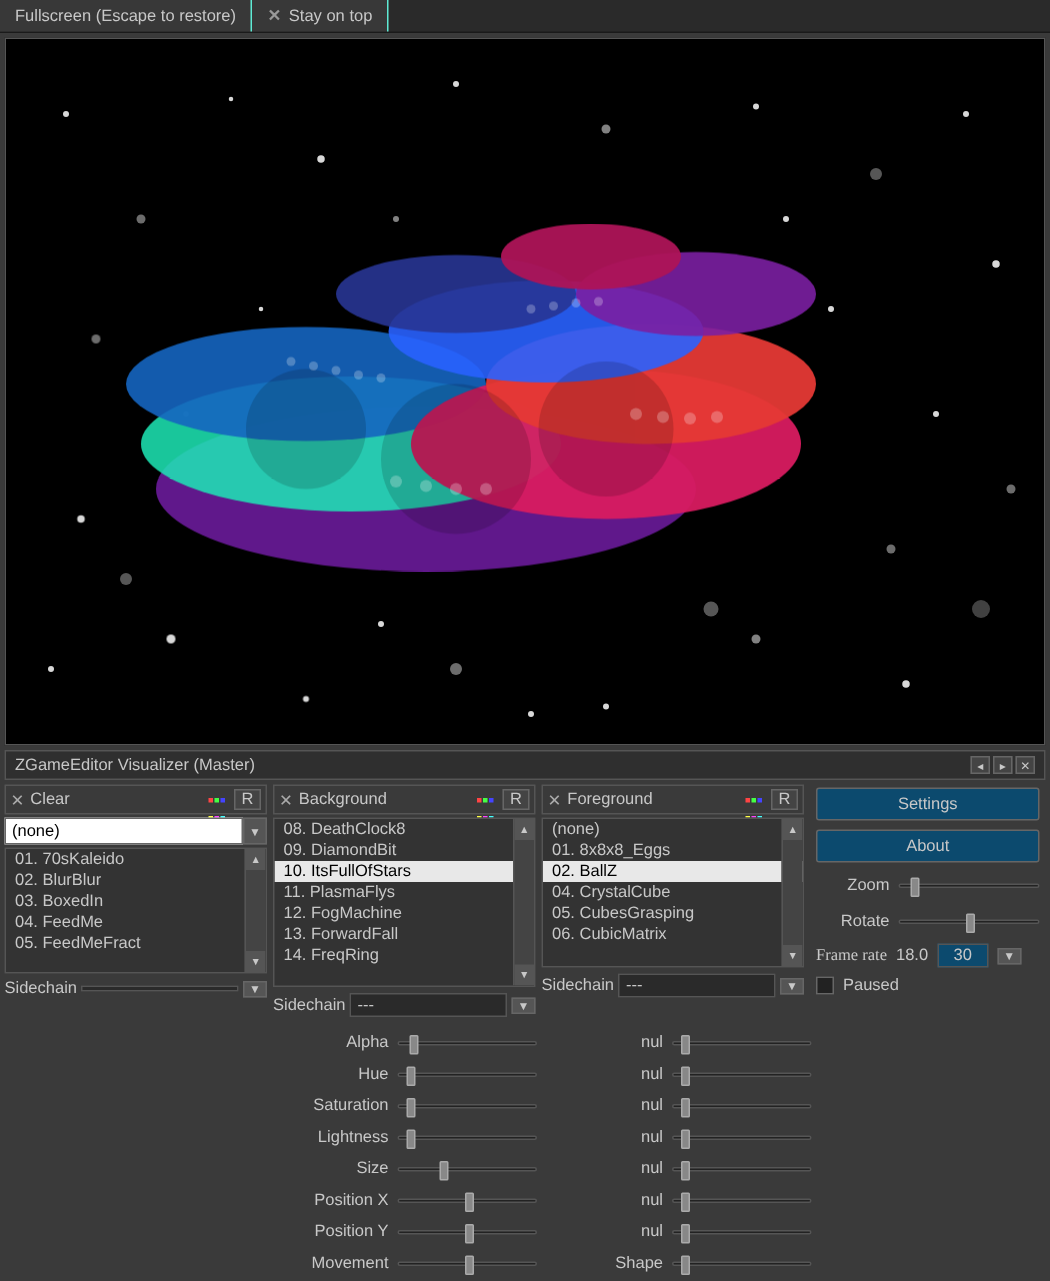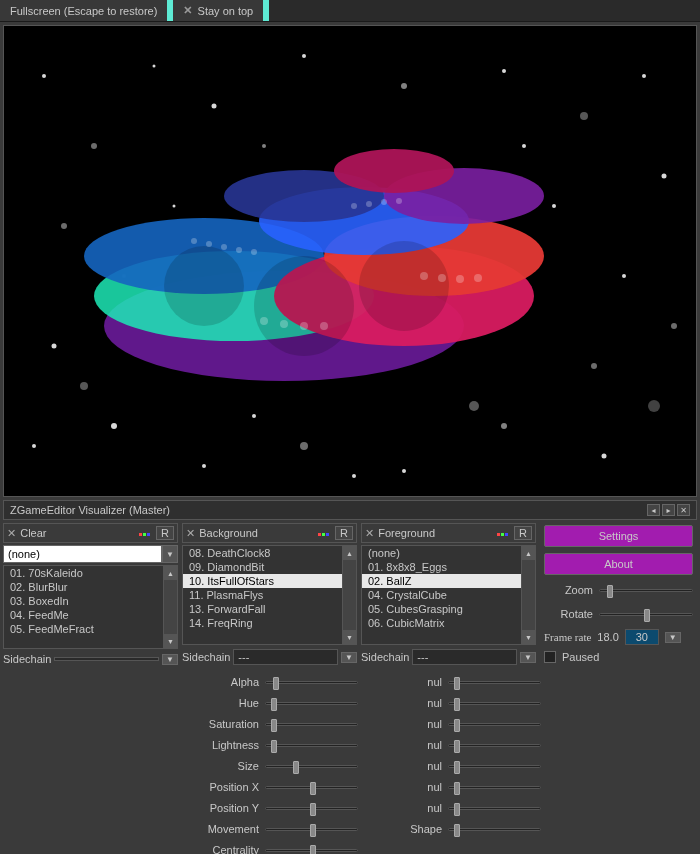--- a/index.html
+++ b/index.html
@@ -1,18 +1,18 @@
 <!DOCTYPE html>
 <html><head>
 <meta charset="utf-8">
 <style>
 * { box-sizing: border-box; margin: 0; padding: 0; font-family: Tahoma, Arial, sans-serif; font-size: 11px; color: #c8c8c8; }
 body { background: #3a3a3a; width: 700px; height: 854px; overflow: hidden; }
 .tab-bar { display: flex; background: #2a2a2a; border-bottom: 1px solid #1a1a1a; }
-.tab { padding: 4px 10px; background: #383838; border-right: 6px solid #5eead4; display: flex; align-items: center; gap: 5px; cursor: pointer; }
+.tab { padding: 4px 10px; background: #383838; border-right: 1px solid #5eead4; display: flex; align-items: center; gap: 5px; cursor: pointer; }
 .tab .x { color: #999; font-weight: bold; }
 .viewport { width: 694px; height: 472px; margin: 3px; background: #000; border: 1px solid #555; position: relative; overflow: hidden; }
 .viewport svg { width: 100%; height: 100%; }
 .panel-title { background: #2f2f2f; border: 1px solid #555; margin: 3px 3px 0 3px; padding: 3px 6px; display: flex; align-items: flex-end; justify-content: space-between; }
 .panel-title .wincontrols { display: flex; gap: 2px; }
 .panel-title .wincontrols span { width: 13px; height: 12px; background: #444; border: 1px solid #666; display: inline-flex; align-items: center; justify-content: center; font-size: 8px; cursor: pointer; }
 .controls { display: flex; margin: 3px; gap: 4px; }
 .col { width: 175px; display: flex; flex-direction: column; gap: 2px; }
 .col-wide { flex: 1; display: flex; flex-direction: column; gap: 6px; padding: 2px 4px; }
 .col-head { display: flex; align-items: center; gap: 4px; background: #3a3a3a; padding: 2px 3px; border: 1px solid #555; }
@@ -27,21 +27,21 @@
 .listbox { height: 84px; background: #333; border: 1px solid #555; overflow: hidden; position: relative; }
 .listbox .item { padding: 1px 6px; cursor: pointer; white-space: nowrap; overflow: hidden; }
 .listbox .item.sel { background: #e8e8e8; color: #000; }
 .listbox .scroll { position: absolute; right: 0; top: 0; bottom: 0; width: 14px; background: #444; border-left: 1px solid #555; }
 .listbox .scroll .up, .listbox .scroll .down { height: 14px; background: #555; display: flex; align-items: center; justify-content: center; font-size: 7px; cursor: pointer; }
 .listbox .scroll .down { position: absolute; bottom: 0; left: 0; right: 0; }
 .side-row { display: flex; align-items: center; gap: 3px; margin-top: 2px; }
 .side-row .lbl { flex: 0 0 auto; }
 .side-row .val { flex: 1; background: #2a2a2a; border: 1px solid #555; padding: 1px 4px; }
 .side-row .arrow { width: 16px; background: #555; border: 1px solid #666; display: flex; align-items: center; justify-content: center; cursor: pointer; }
-.btn { background: #a21caf; border: 1px solid #666; padding: 4px; text-align: center; cursor: pointer; border-radius: 2px; }
+.btn { background: #0c4a6e; border: 1px solid #666; padding: 4px; text-align: center; cursor: pointer; border-radius: 2px; }
 .slider-row { display: flex; align-items: center; height: 18px; justify-content: space-between; }
 .slider-row .lbl { width: 82px; text-align: right; padding-right: 6px; }
 .slider-row .track { flex: 1; height: 3px; background: #222; border: 1px solid #555; position: relative; border-radius: 2px; }
 .slider-row .thumb { position: absolute; top: -5px; width: 6px; height: 13px; background: #888; border: 1px solid #aaa; border-radius: 1px; cursor: pointer; }
 .slider-cols { display: flex; gap: 8px; margin: 8px 4px 0 4px; }
 .slider-col { width: 175px; display: flex; flex-direction: column; gap: 3px; }
 .row { display: flex; align-items: center; gap: 6px; }
 .row .lbl { flex: 0 0 auto; font-family: Liberation Serif, serif; }
 .numbox { width: 34px; background: #0c4a6e; border: 1px solid #555; padding: 1px 3px; text-align: center; }
 .cb { width: 12px; height: 12px; background: #222; border: 1px solid #666; display: inline-block; cursor: pointer; }
@@ -182,25 +182,26 @@
     </div>
   </div>
 
   <div class="col">
     <div class="col-head">
       <span class="x">✕</span>
       <span class="label">Background</span>
       <span class="grid-icon"><span style="background:#f44"></span><span style="background:#4f4"></span><span style="background:#44f"></span><span style="background:#ff4"></span><span style="background:#f4f"></span><span style="background:#4ff"></span></span>
       <span class="r-btn">R</span>
     </div>
-    <div class="listbox" style="height:100px" id="lb-bg">
+    <div class="listbox" style="height:113px" id="lb-bg">
       <div class="item">08. DeathClock8</div>
         <div class="item">09. DiamondBit</div>
         <div class="item sel">10. ItsFullOfStars</div>
         <div class="item">11. PlasmaFlys</div>
+        <div class="item">12. FogMachine</div>
         <div class="item">13. ForwardFall</div>
         <div class="item">14. FreqRing</div>
         <div class="scroll">
           <div class="up">▲</div>
           <div class="down">▼</div>
         </div>
     </div>
     <div class="side-row">
       <span class="lbl">Sidechain</span>
       <span class="val">---</span>

